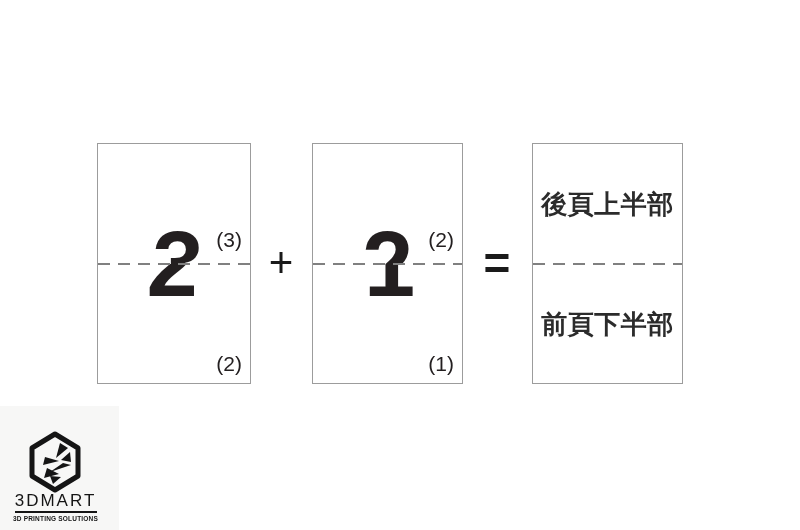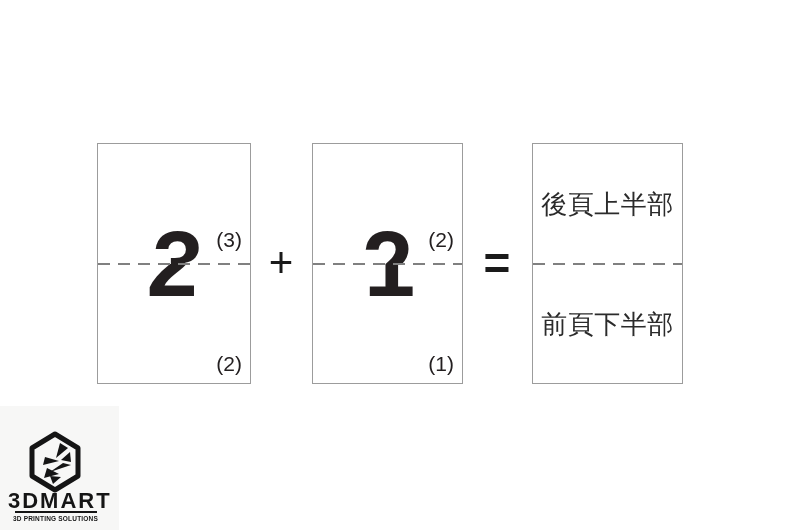--- a/index.html
+++ b/index.html
@@ -44,40 +44,40 @@
   }
   .g-bot span{margin-top:-33px;}
   #card1 .g-top span{transform:translateX(4px);}
   #card1 .g-bot span{transform:translateX(-2px);}
   #card2 .g-bot span{transform:translateX(2px);}
 
   
   .cjk{
     position:absolute;left:0;width:100%;text-align:center;
     font-size:26px;line-height:32px;letter-spacing:0.5px;color:#2b2b2b;
-    font-weight:400;
+    font-weight:700;
     font-family:"DejaVu Sans","Liberation Sans",sans-serif;
   }
   .cjk-top{top:44px;}
   .cjk-bottom{top:164px;text-align:center;}
 
   
   .op{position:absolute;color:#1a1a1a;text-align:center;}
   #op-plus{left:259px;top:237px;width:44px;font-size:42px;line-height:52px;font-weight:400;}
   #op-equals{left:472px;top:236px;width:50px;font-size:46px;line-height:54px;font-weight:700;}
 
   
   .logo-panel{
     position:absolute;left:0;top:406px;width:119px;height:124px;
     background:#f7f7f6;
   }
   .logo-icon{position:absolute;left:27px;top:25px;}
   .logo-text{position:absolute;left:8px;top:86px;width:95px;text-align:center;color:#151515;}
   .logo-brand{
-    font-size:22px;line-height:17px;font-weight:700;letter-spacing:2px;
+    font-size:17px;line-height:17px;font-weight:400;letter-spacing:2px;
     white-space:nowrap;
   }
   .logo-rule{width:82px;height:2px;background:#151515;margin:2px auto 2px;}
   .logo-tagline{
     font-size:6.5px;line-height:8px;font-weight:700;letter-spacing:0.2px;
     white-space:nowrap;
   }
 </style>
 </head>
 <body>

